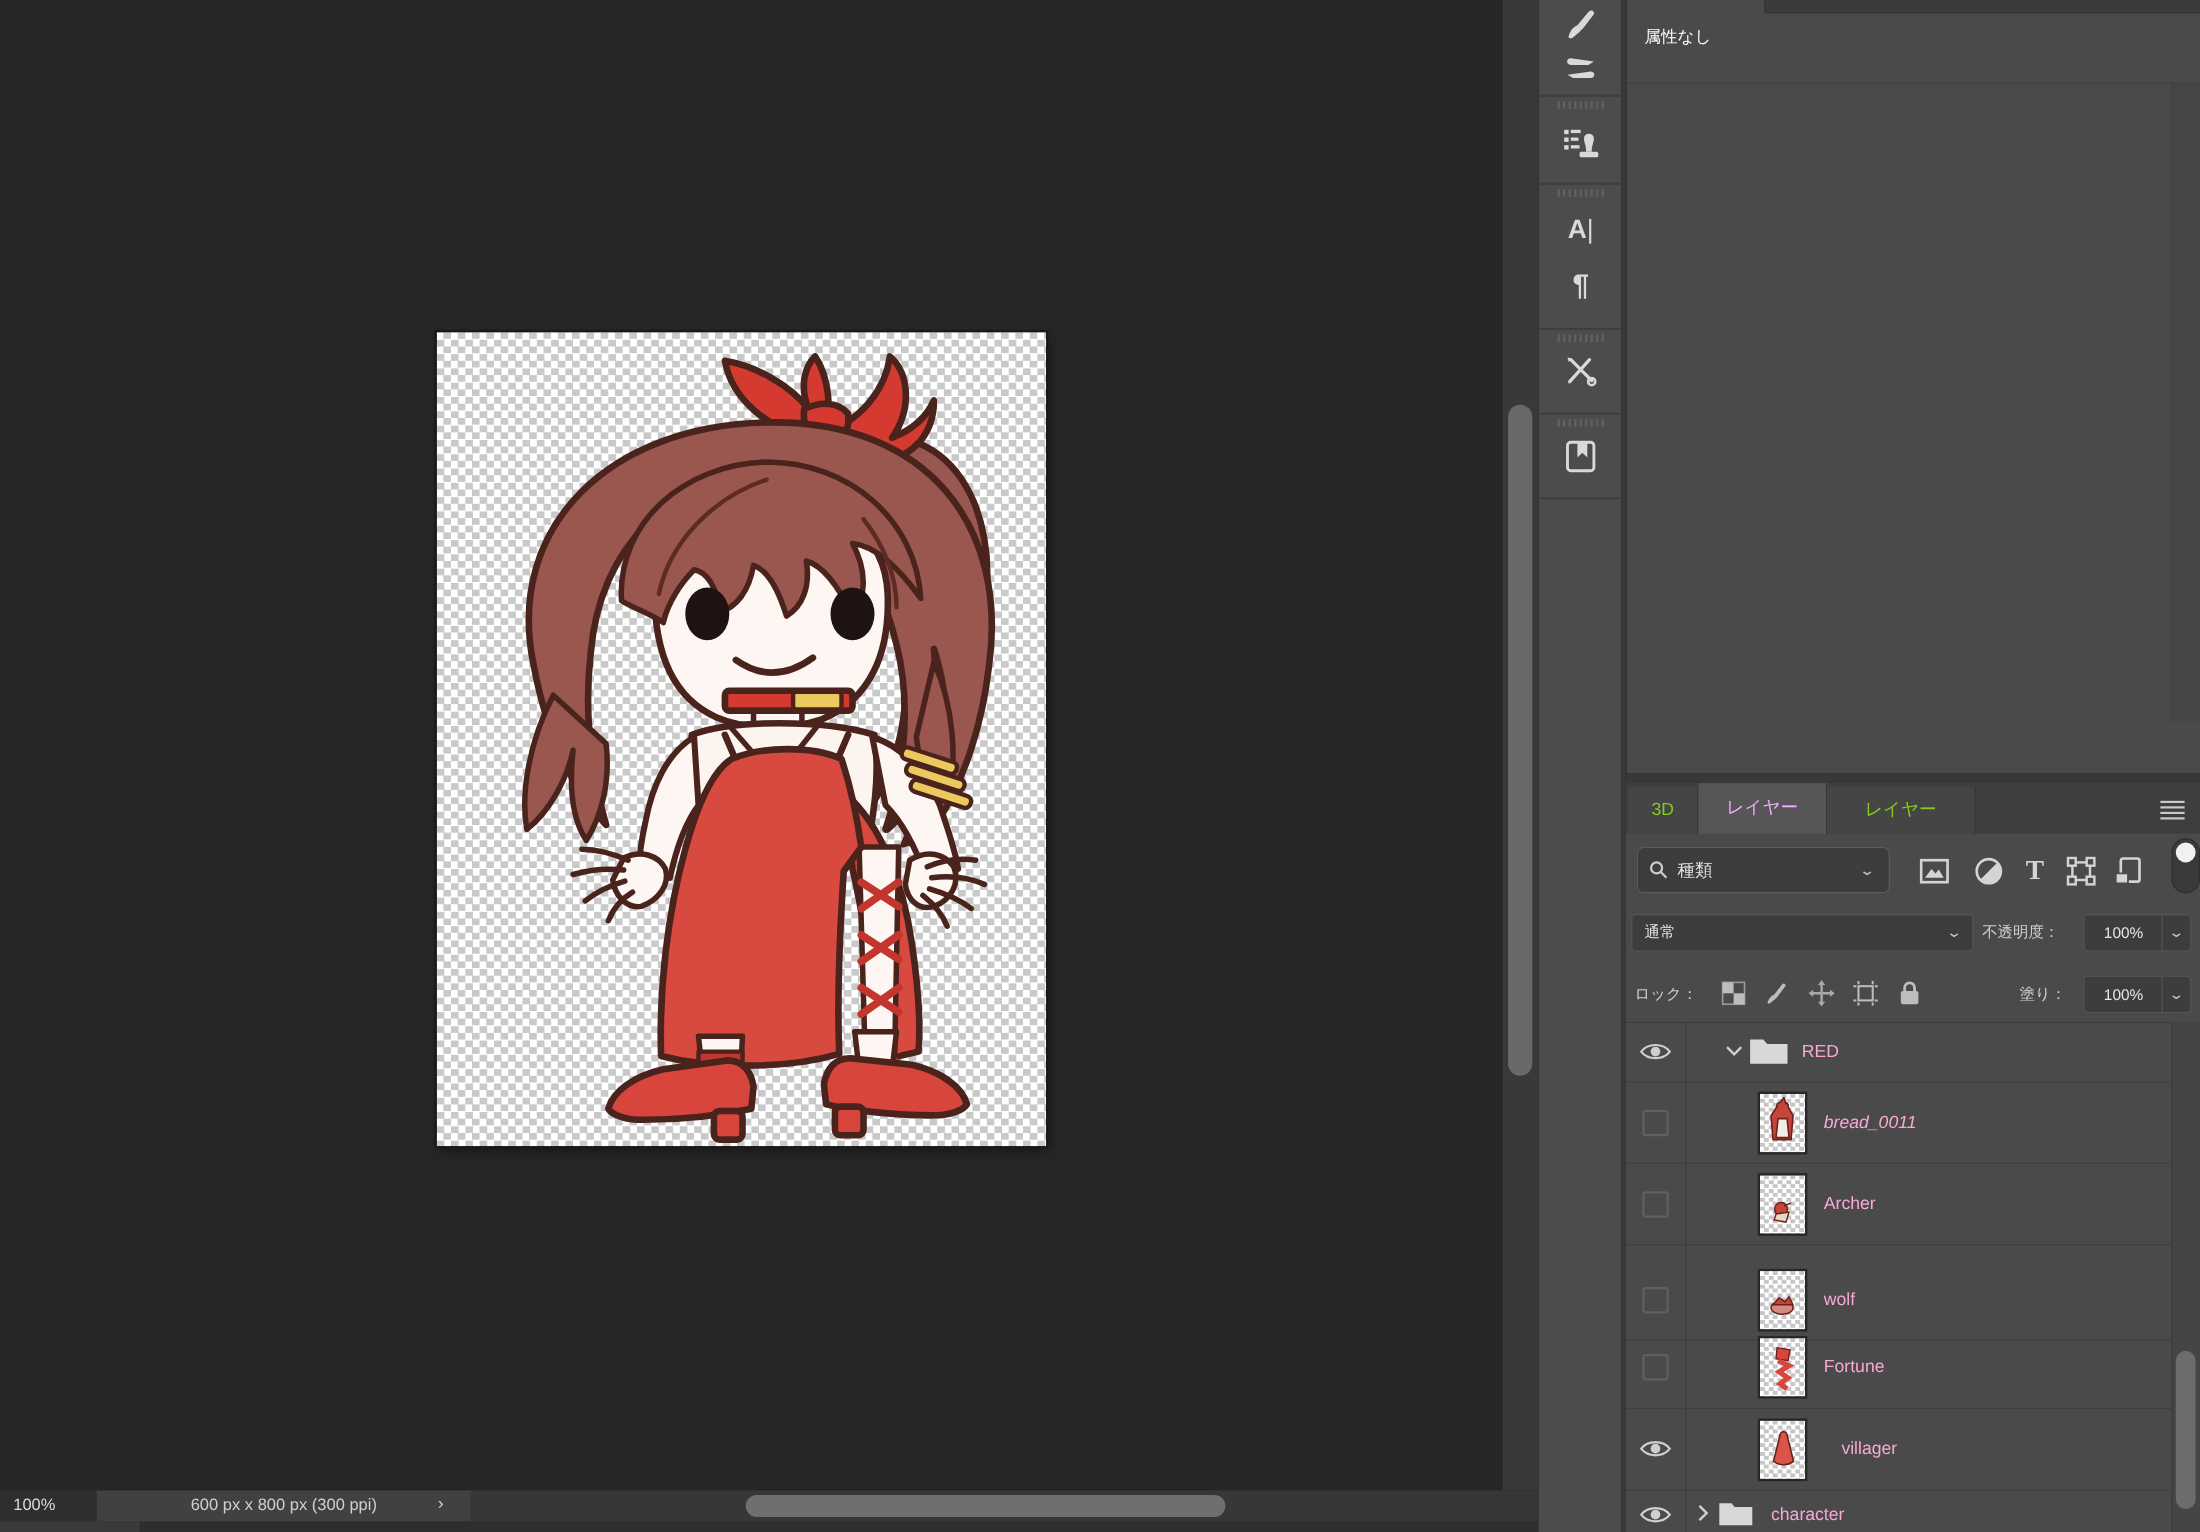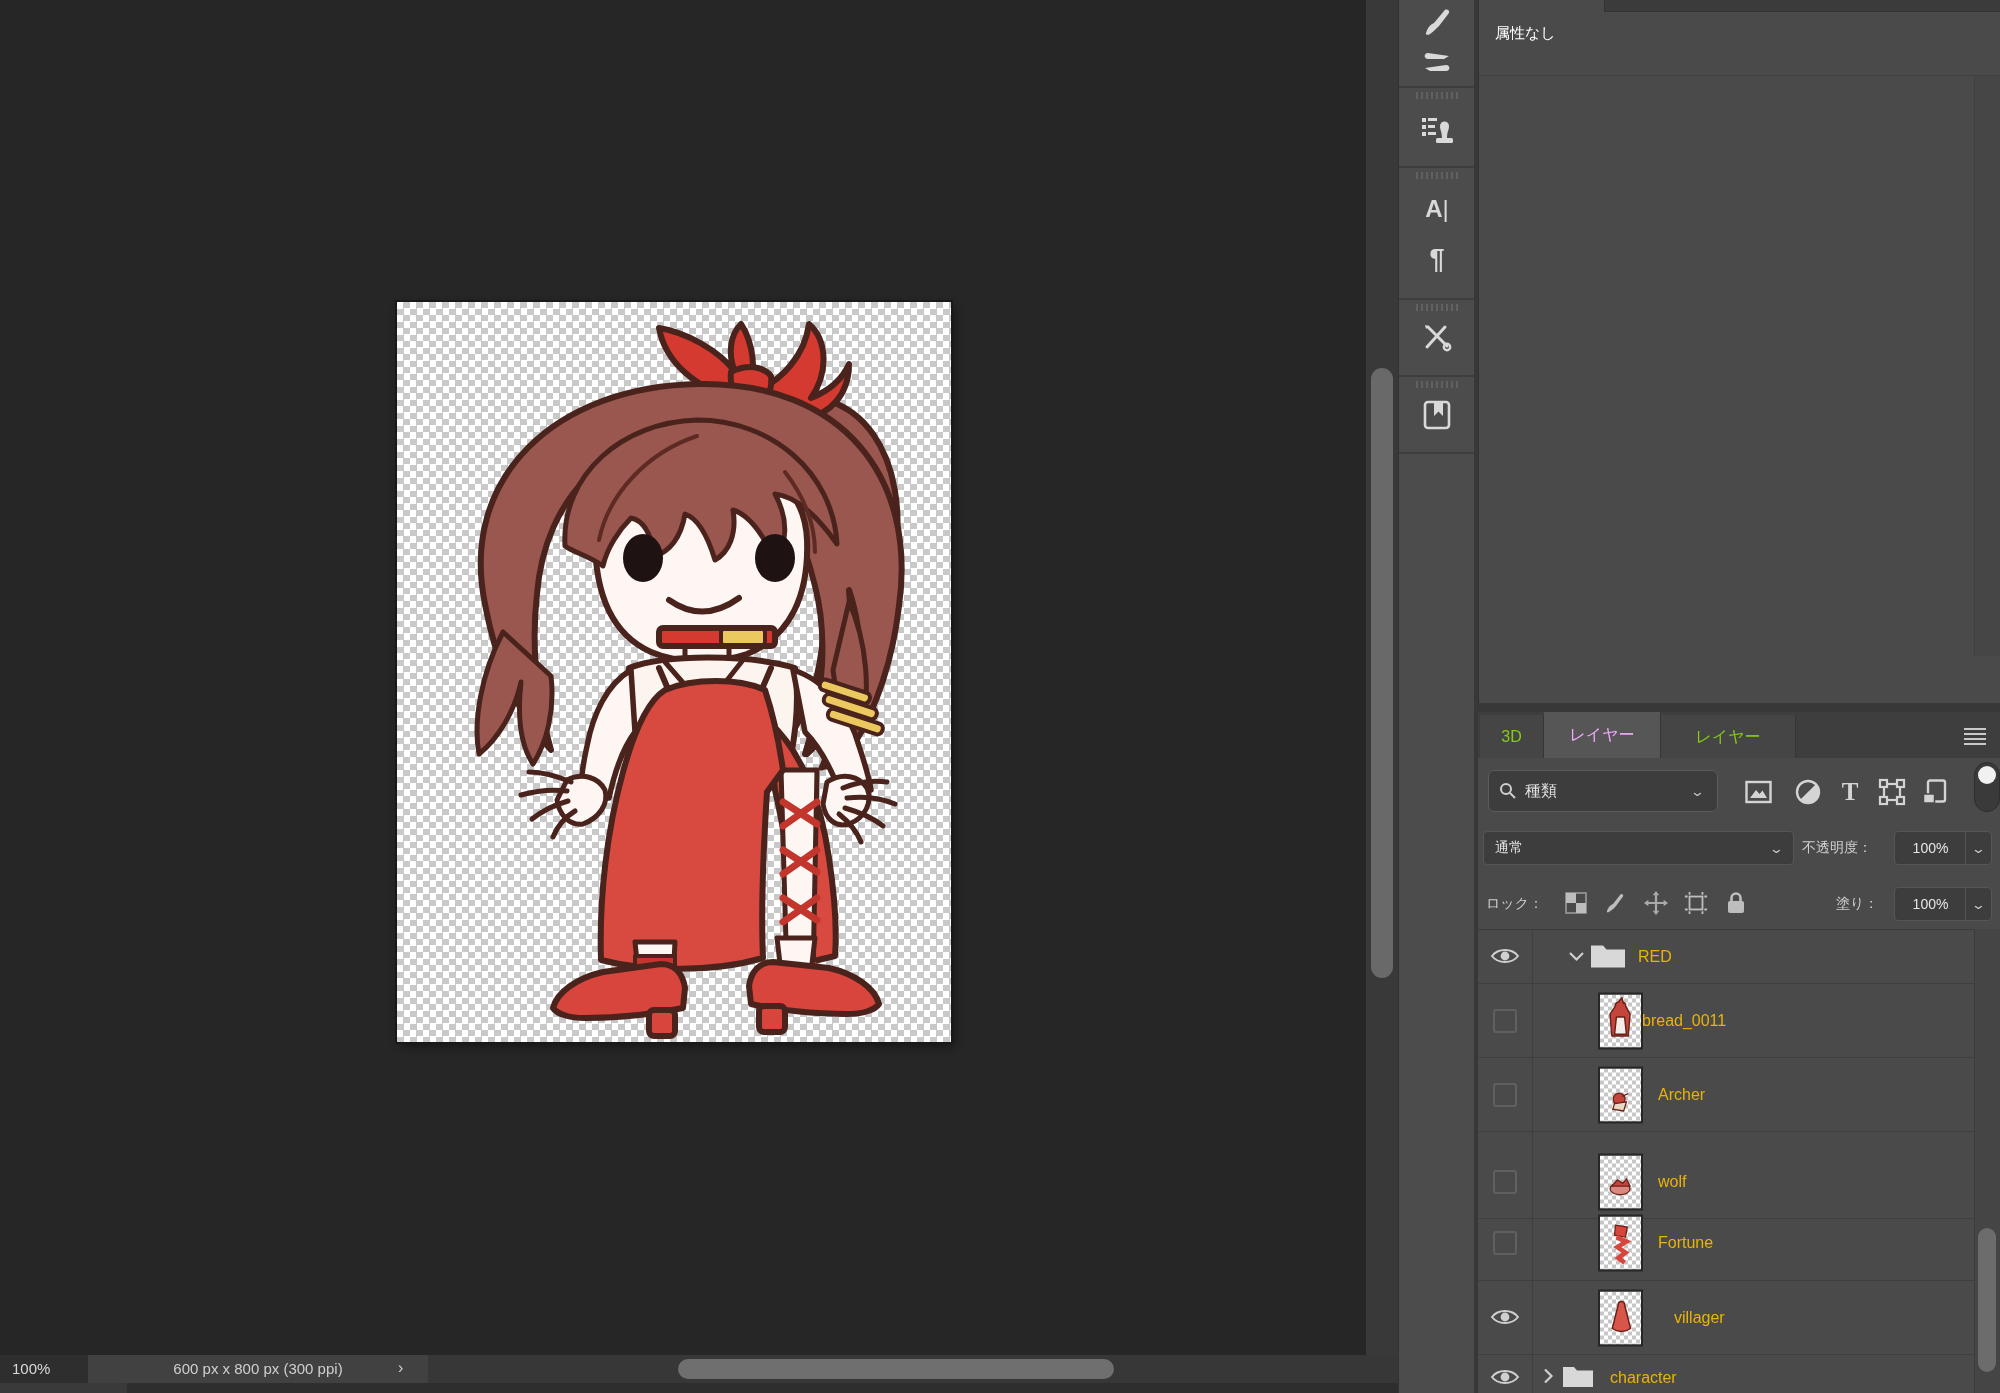--- a/index.html
+++ b/index.html
@@ -84,21 +84,21 @@
   #lock-row { left:0; top:163px; width:522px; height:54px; }
   .licon { position:absolute; top:16px; width:24px; height:24px; display:flex; align-items:center; justify-content:center; color:#bdbdbd; }
 
   #rows-divider { left:0; top:217px; width:522px; height:1px; background:#3c3c3c; }
   #rows { left:0; top:217px; width:522px; height:464px; }
   #eye-col-line { left:54px; top:0; width:1px; height:464px; background:#3f3f3f; }
   .lrow { position:absolute; left:0; width:496px; border-bottom:1px solid #3f3f3f; }
   .eye-slot { position:absolute; left:12px; width:30px; height:22px; top:50%; transform:translateY(-50%); }
   .vis-box { position:absolute; left:15px; top:50%; transform:translateY(-50%); width:24px; height:24px;
      border:2px solid #606060; border-radius:3px; }
-  .row-label { position:absolute; font-size:16px; color:#eab308; top:50%; transform:translateY(-50%); }
+  .row-label { position:absolute; font-size:16px; color:#f9a8d4; top:50%; transform:translateY(-50%); }
   .thumb { position:absolute; left:120px; top:50%; transform:translateY(-50%); width:45px; height:57px;
      background:conic-gradient(#c6c6c6 25%, #ffffff 25% 50%, #c6c6c6 50% 75%, #ffffff 75%);
      background-size:8px 8px; border:2px solid #272727; }
   .fold-chev { position:absolute; top:50%; transform:translateY(-50%); color:#cfcfcf; }
   #layers-gutter { left:496px; top:217px; width:26px; height:464px; background:#454545; border-left:1px solid #3c3c3c; }
   #layers-thumb { left:500px; top:516px; width:18px; height:144px; border-radius:9px; background:#6c6c6c; }
 </style>
 </head>
 <body>
 
@@ -429,21 +429,21 @@
       <div class="lrow" style="top:55px; height:74px;">
         <span class="vis-box"></span>
         <span class="thumb">
           <svg width="41" height="53" viewBox="0 0 45 57">
               <g stroke="#6b2018" stroke-width="1.6" stroke-linejoin="round">
                 <path d="M17 12 C15 6 30 6 28 12 L33 21 L31 45 L13 45 L11 21 Z" fill="#c4453b"></path>
                 <path d="M18 24 L27 24 L29 43 L16 43 Z" fill="#f3ece7"></path>
                 <path d="M20 8 L24 3 L26 10" fill="#c4453b"></path>
               </g>
             </svg></span>
-        <span class="row-label" style="left:164px;">bread_0011</span>
+        <span class="row-label" style="left:180px;font-style:italic;">bread_0011</span>
       </div>
 
       <div class="lrow" style="top:129px; height:74px;">
         <span class="vis-box"></span>
         <span class="thumb">
           <svg width="41" height="53" viewBox="0 0 45 57">
               <g stroke="#6b2018" stroke-width="1.4">
                 <circle cx="21" cy="33" r="6.5" fill="#c4453b"></circle>
                 <path d="M16 38 L29 36 L26 46 L14 44 Z" fill="#e8d9c4"></path>
                 <path d="M24 30 L31 27" stroke="#6b2018"></path>

